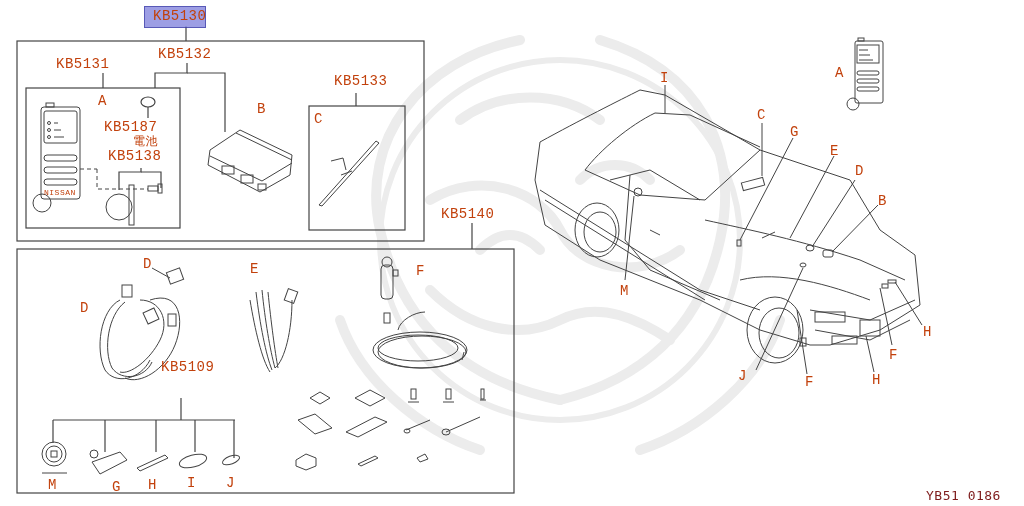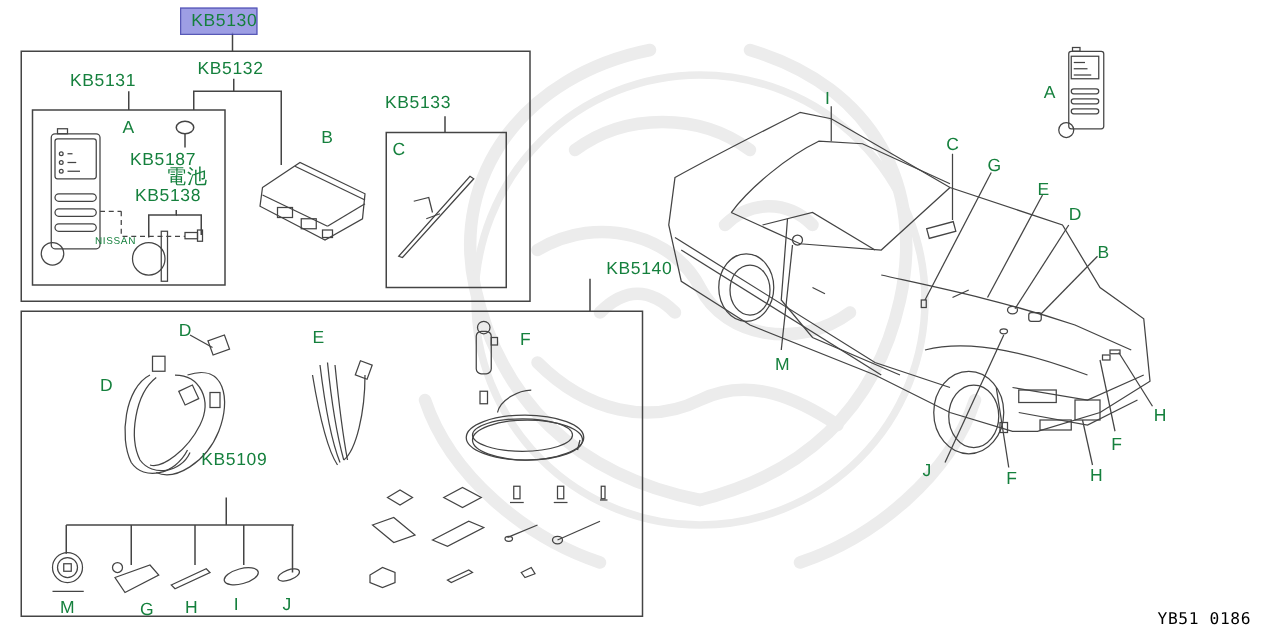--- a/index.html
+++ b/index.html
@@ -1,23 +1,23 @@
 <!DOCTYPE html>
 <html><head>
 <meta charset="utf-8">
 <style>
   html, body { margin: 0; padding: 0; background: #ffffff; }
   body { width: 1024px; height: 506px; overflow: hidden; position: relative; font-family: "DejaVu Sans Mono", monospace; }
   #stage { position: absolute; left: 0; top: 0; width: 1024px; height: 506px; }
   svg { position: absolute; left: 0; top: 0; }
-  .lbl { position: absolute; font-family: Liberation Sans, sans-serif; font-size: 14px; color: #15803d; letter-spacing: 0.5px; white-space: nowrap; line-height: 16px; }
-  .lbl.small { font-size: 16px; }
+  .lbl { position: absolute; font-family: Liberation Mono, monospace; font-size: 14px; color: #c2410c; letter-spacing: 0.5px; white-space: nowrap; line-height: 16px; }
+  .lbl.small { font-size: 12px; }
   .hl { position: absolute; background: #8c8ee0; border: 1px solid #3b3dab; opacity: 0.85; }
   .wm { position: absolute; }
-  .figid { position: absolute; font-family: "DejaVu Sans Mono", monospace; font-size: 13px; color: #000000; letter-spacing: 0.5px; }
+  .figid { position: absolute; font-family: "DejaVu Sans Mono", monospace; font-size: 13px; color: #7f1d1d; letter-spacing: 0.5px; }
 </style>
 </head>
 <body>
 
 <div id="stage">
 
   <svg class="wm" width="1024" height="506">
     <g fill="none" stroke="#ececec" stroke-width="10" stroke-linecap="round">
       <path d="M520 40 C420 60 360 140 380 230 C400 320 460 380 560 400"></path>
       <path d="M600 40 C700 70 740 150 720 240 C700 330 640 380 560 400"></path>
@@ -245,26 +245,26 @@
     </g>
   </svg>
 
   <div class="hl" style="left:144px;top:6px;width:60px;height:20px;"></div>
 
   <span class="lbl" style="left:153px;top:8px;">KB5130</span>
   <span class="lbl" style="left:158px;top:46px;">KB5132</span>
   <span class="lbl" style="left:56px;top:56px;">KB5131</span>
   <span class="lbl" style="left:98px;top:93px;">A</span>
   <span class="lbl" style="left:257px;top:101px;">B</span>
-  <span class="lbl" style="left:308px;top:73px;">KB5133</span>
+  <span class="lbl" style="left:334px;top:73px;">KB5133</span>
   <span class="lbl" style="left:314px;top:111px;">C</span>
   <span class="lbl" style="left:104px;top:119px;">KB5187</span>
   <span class="lbl small" style="left:133px;top:134px;">電池</span>
   <span class="lbl" style="left:108px;top:148px;">KB5138</span>
-  <span class="lbl" style="left:441px;top:206px;margin-left:44px;">KB5140</span>
+  <span class="lbl" style="left:441px;top:206px;">KB5140</span>
 
   <span class="lbl" style="left:143px;top:256px;">D</span>
   <span class="lbl" style="left:80px;top:300px;">D</span>
   <span class="lbl" style="left:250px;top:261px;">E</span>
   <span class="lbl" style="left:416px;top:263px;">F</span>
 
   <span class="lbl" style="left:161px;top:359px;">KB5109</span>
   <span class="lbl" style="left:48px;top:477px;">M</span>
   <span class="lbl" style="left:112px;top:479px;">G</span>
   <span class="lbl" style="left:148px;top:477px;">H</span>
@@ -278,16 +278,16 @@
   <span class="lbl" style="left:830px;top:143px;">E</span>
   <span class="lbl" style="left:855px;top:163px;">D</span>
   <span class="lbl" style="left:878px;top:193px;">B</span>
   <span class="lbl" style="left:620px;top:283px;">M</span>
   <span class="lbl" style="left:923px;top:324px;">H</span>
   <span class="lbl" style="left:889px;top:347px;">F</span>
   <span class="lbl" style="left:738px;top:368px;">J</span>
   <span class="lbl" style="left:805px;top:374px;">F</span>
   <span class="lbl" style="left:872px;top:372px;">H</span>
 
-  <span class="lbl" style="left:44px;top:188px;font-size:8px;line-height:9px;margin-left:32px;">NISSAN</span>
+  <span class="lbl" style="left:44px;top:188px;font-size:8px;line-height:9px;">NISSAN</span>
 
   <span class="figid" style="left:926px;top:488px;">YB51 0186</span>
 </div>
 
 </body></html>

